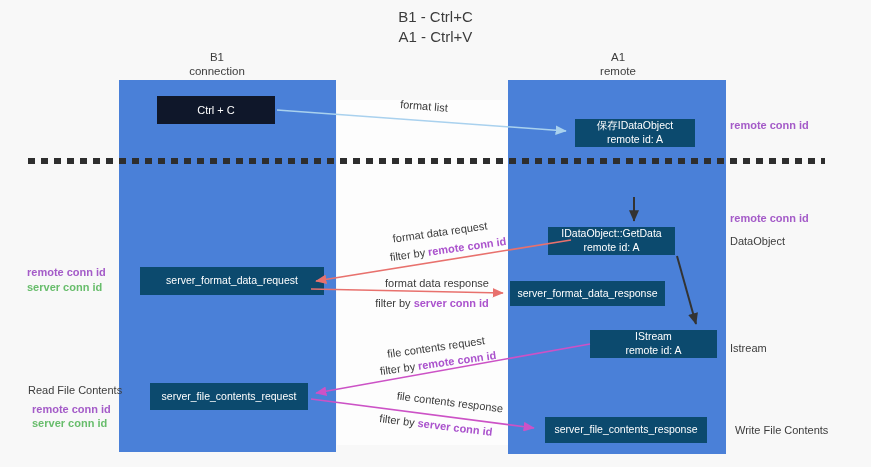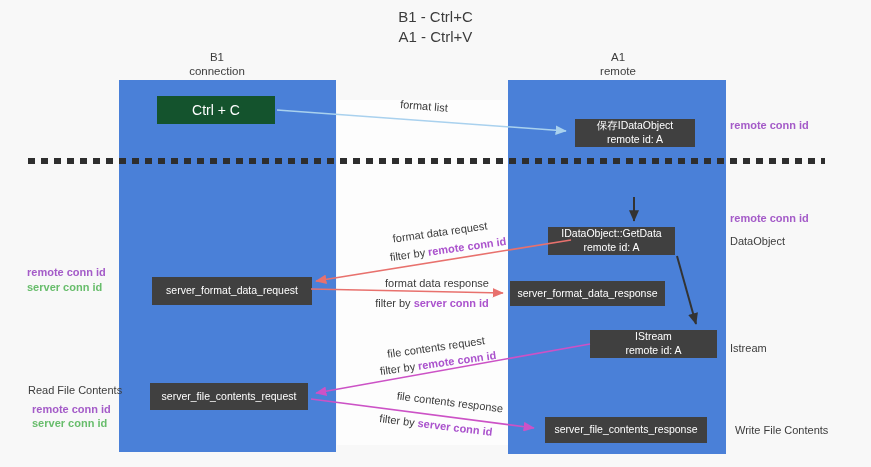--- a/index.html
+++ b/index.html
@@ -21,26 +21,26 @@
     background:#fdfdfd;
   }
   .lifeline { position:absolute; background:#4a80d8; }
   .lifeline-b1 { left:119px; top:80px; width:217px; height:372px; }
   .lifeline-a1 { left:508px; top:80px; width:218px; height:374px; }
   .dashed-sep {
     position:absolute; left:28px; top:158px; width:797px; height:6px;
     background:repeating-linear-gradient(to right, #2e2e2e 0 7px, transparent 7px 13px);
   }
   .gbox {
-    position:absolute; background:#14532d; color:#fff;
+    position:absolute; background:#0f172a; color:#fff;
     display:flex; align-items:center; justify-content:center;
-    font-size:14px;
+    font-size:11px;
   }
   .obox {
-    position:absolute; background:#404040; color:#fff;
+    position:absolute; background:#0c4a6e; color:#fff;
     display:flex; flex-direction:column; align-items:center; justify-content:center;
     font-size:10.5px; line-height:1.3; text-align:center; white-space:nowrap;
   }
   .overlay { position:absolute; left:0; top:0; pointer-events:none; }
   .alabel {
     position:absolute; transform:translate(-50%,-50%);
     font-size:11px; color:#3b3b3b; white-space:nowrap;
   }
   .rot-neg { transform:translate(-50%,-50%) rotate(-8deg); }
   .rot-pos { transform:translate(-50%,-50%) rotate(7deg); }
@@ -84,21 +84,21 @@
     <div>remote id: A</div>
   </div>
   <div class="obox" style="left:548px; top:227px; width:127px; height:28px;">
     <div>IDataObject::GetData</div>
     <div>remote id: A</div>
   </div>
   <div class="obox" style="left:590px; top:330px; width:127px; height:28px;">
     <div>IStream</div>
     <div>remote id: A</div>
   </div>
-  <div class="obox" style="left:152px; top:267px; width:160px; height:28px;margin-top:10px;">
+  <div class="obox" style="left:140px; top:267px; width:184px; height:28px;">
     <div>server_format_data_request</div>
   </div>
   <div class="obox" style="left:510px; top:281px; width:155px; height:25px;">
     <div>server_format_data_response</div>
   </div>
   <div class="obox" style="left:150px; top:383px; width:158px; height:27px;">
     <div>server_file_contents_request</div>
   </div>
   <div class="obox" style="left:545px; top:417px; width:162px; height:26px;">
     <div>server_file_contents_response</div>

